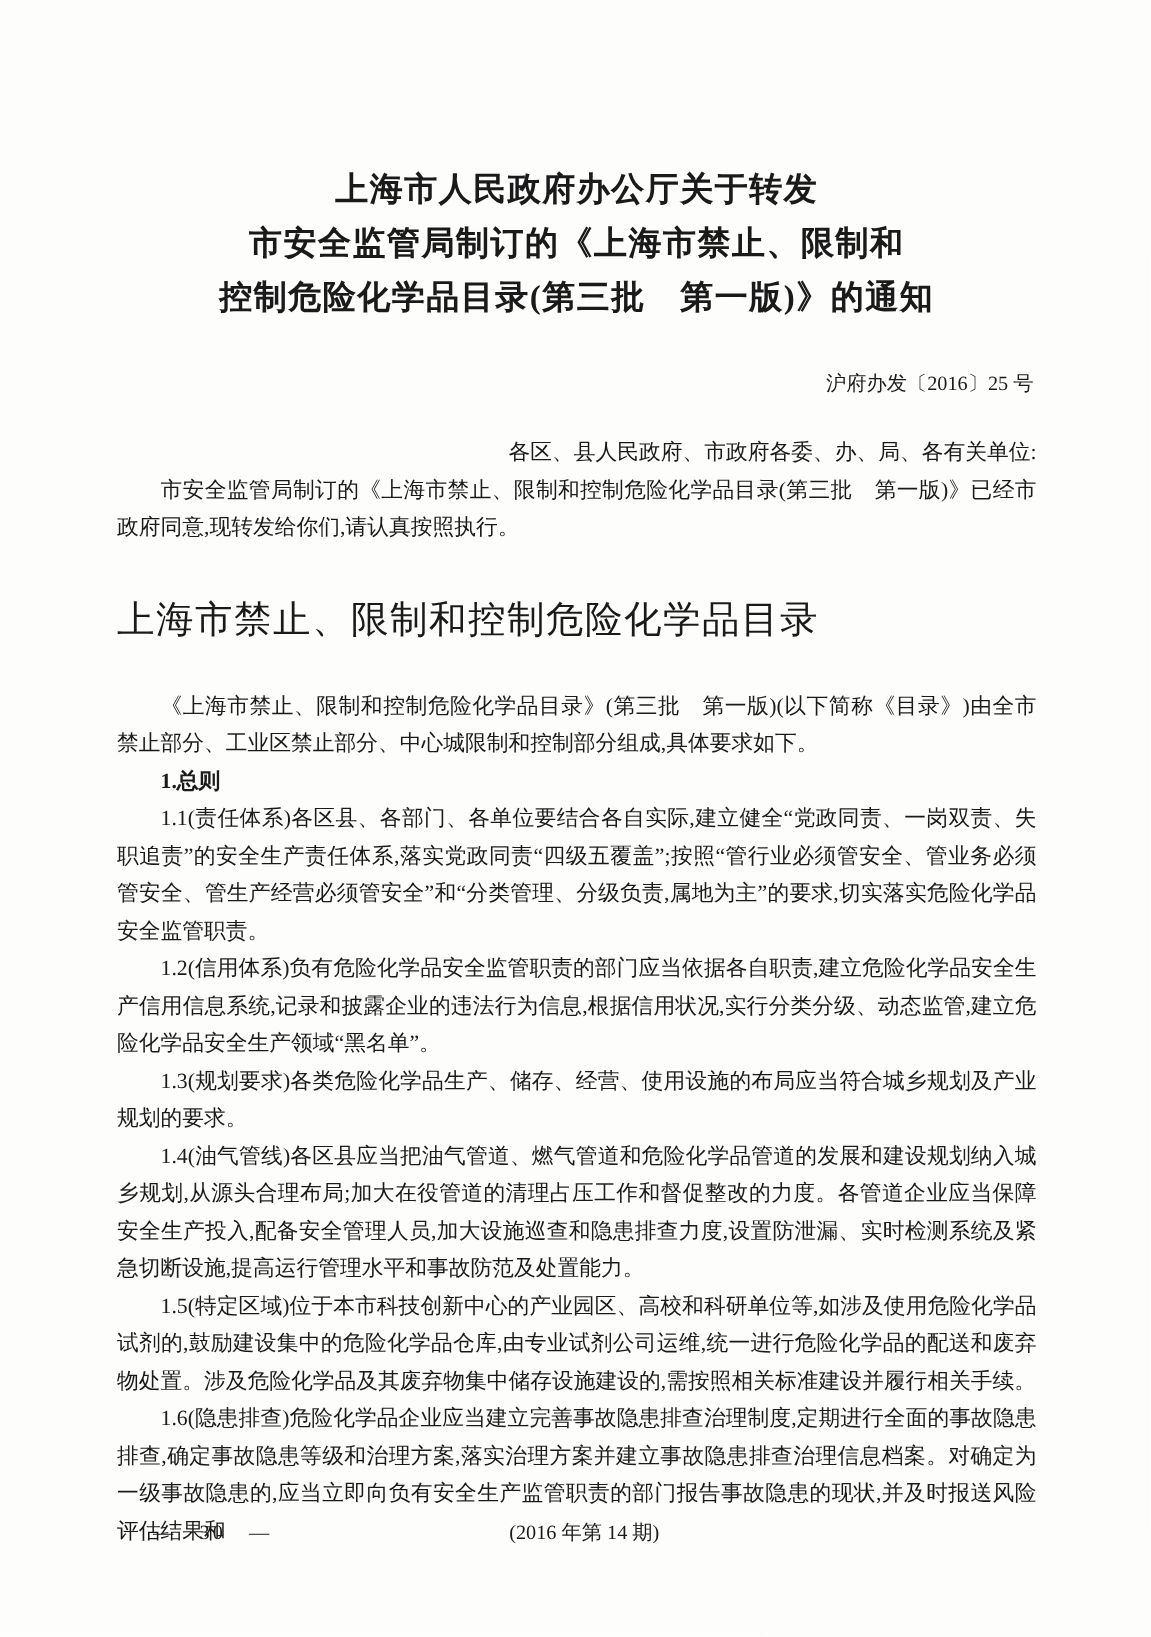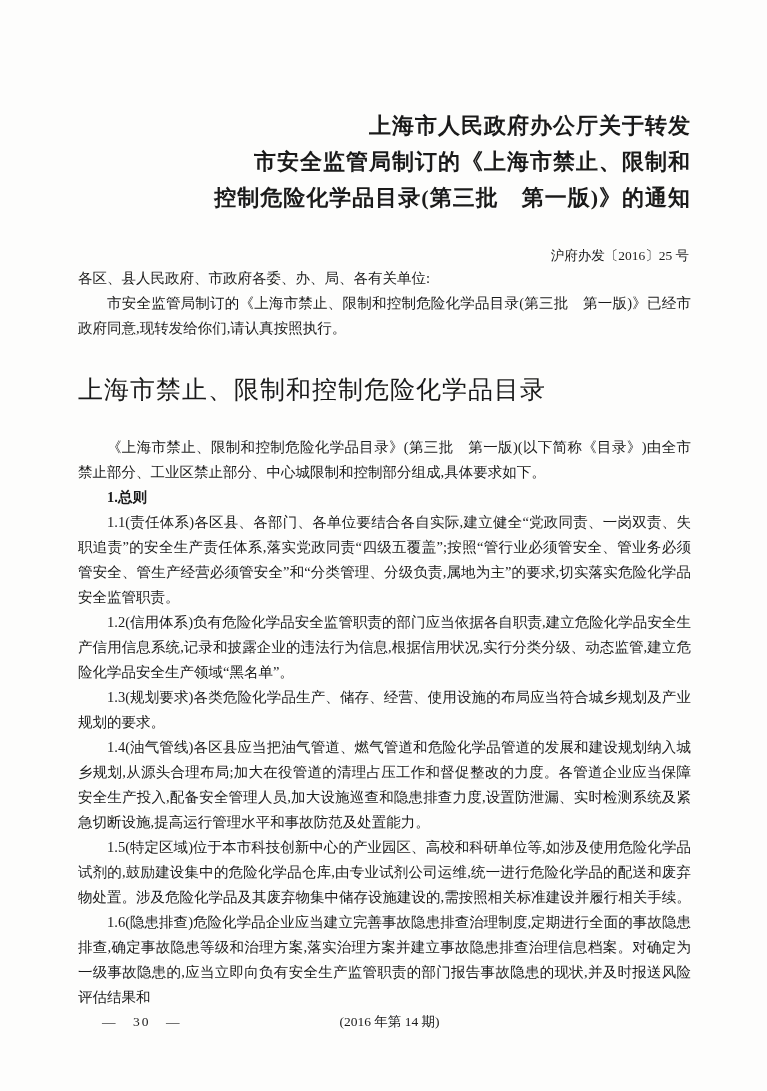--- a/index.html
+++ b/index.html
@@ -12,21 +12,21 @@
     width: 767px;
     height: 1091px;
     margin: 0 auto;
     background: #fdfdfc;
     font-family: "Liberation Serif", "DejaVu Serif", serif;
     color: #1a1a1a;
     overflow: hidden;
     box-sizing: border-box;
     padding: 108px 76px 0 78px;
   }
-  .doc-header { text-align: right; }
+  .doc-header { text-align: center; }
   .doc-title {
     margin: 0;
     font-size: 22px;
     font-weight: bold;
     line-height: 36px;
     letter-spacing: 1px;
   }
   .doc-title .title-line { display: block; }
   .doc-date {
     margin-top: 12px;
@@ -34,22 +34,24 @@
     line-height: 20px;
   }
   .doc-number {
     margin-top: 30px;
     text-align: right;
     font-size: 13.5px;
     line-height: 20px;
     padding-right: 2px;
   }
   .salutation {
+    margin-top: 24px;
     font-size: 14.5px;
     line-height: 25px;
+    text-align: right;
   }
   .para {
     margin: 0;
     font-size: 14.5px;
     line-height: 25px;
     text-align: justify;
     text-justify: inter-ideograph;
     text-indent: 2em;
   }
   .catalog-title {

